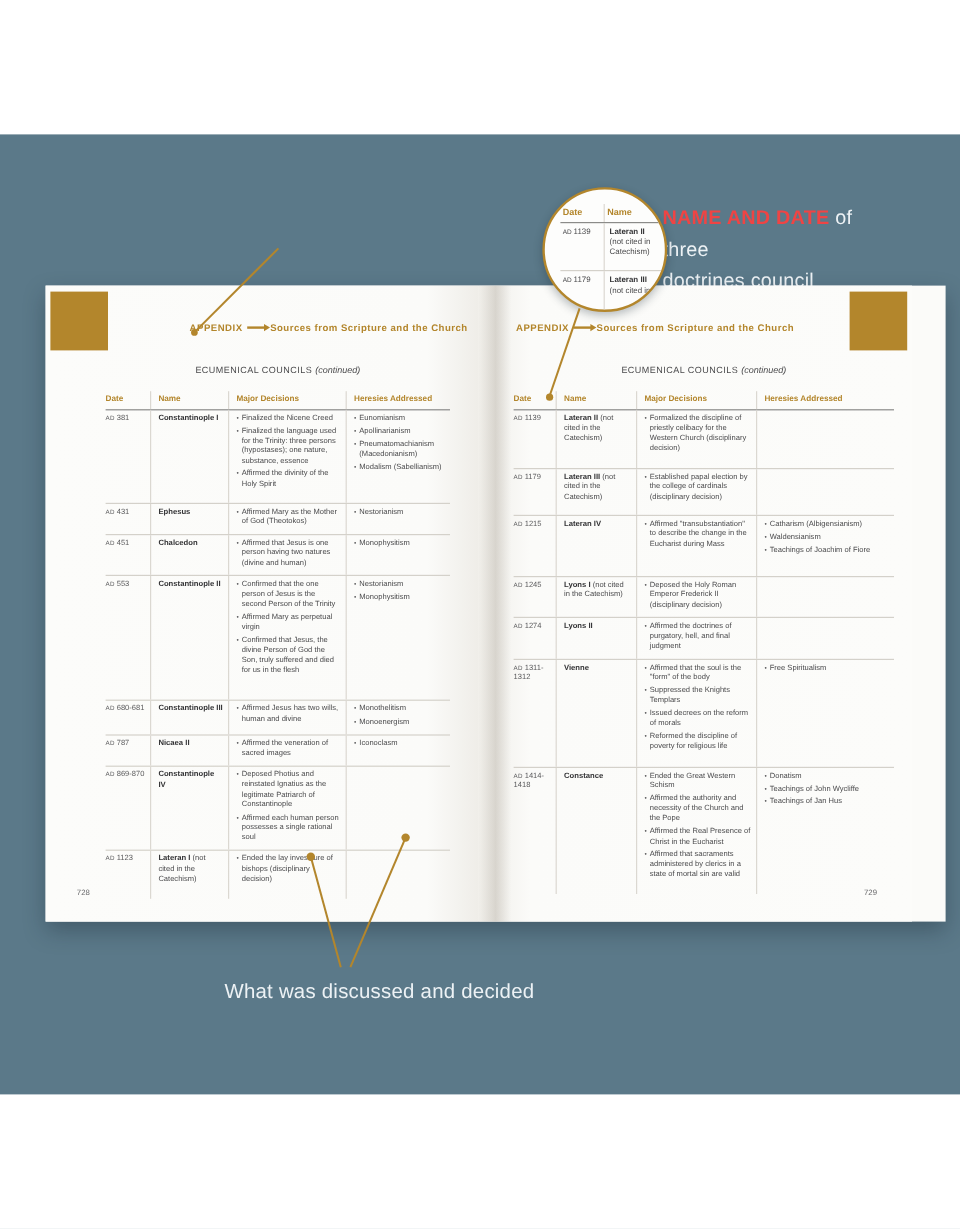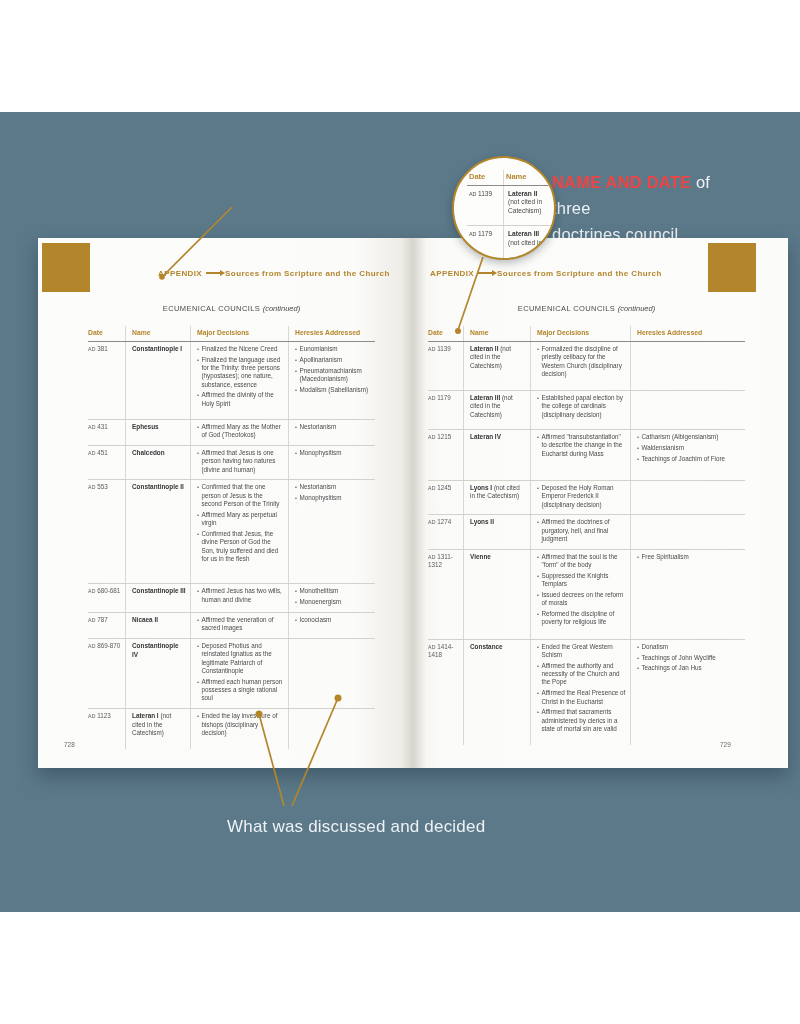--- a/index.html
+++ b/index.html
@@ -77,21 +77,21 @@
   .mcell { font-size:6.6px; line-height:1.3; padding:4px 1px 10px 2px; }
   .mcell.mc1 { border-left:1px solid #dbd8d1; padding-left:4px; }
   .mcell .ad { font-size:5.4px; }
   .mcell b { color:#343436; }
 
   
   .ann { position:absolute; color:#edf2f5; font-size:16.5px; line-height:1.57; letter-spacing:.2px; }
   .ann b { color:#ef4444; }
   .ann.top-left { left:145px; top:141px; width:240px; }
   .ann.top-right { left:552px; top:170px; width:200px; font-size:16.5px; }
-  .ann.bottom { left:187px; top:813px; width:260px; font-size:17px; line-height:1.62;margin-left:40px; }
+  .ann.bottom { left:187px; top:813px; width:260px; font-size:17px; line-height:1.62; }
 
   .overlay { position:absolute; left:0; top:0; width:800px; height:1024px; pointer-events:none; }
 </style>
 </head>
 <body>
 
 <div class="stage">
   <div class="blue-panel"></div>
 
 

